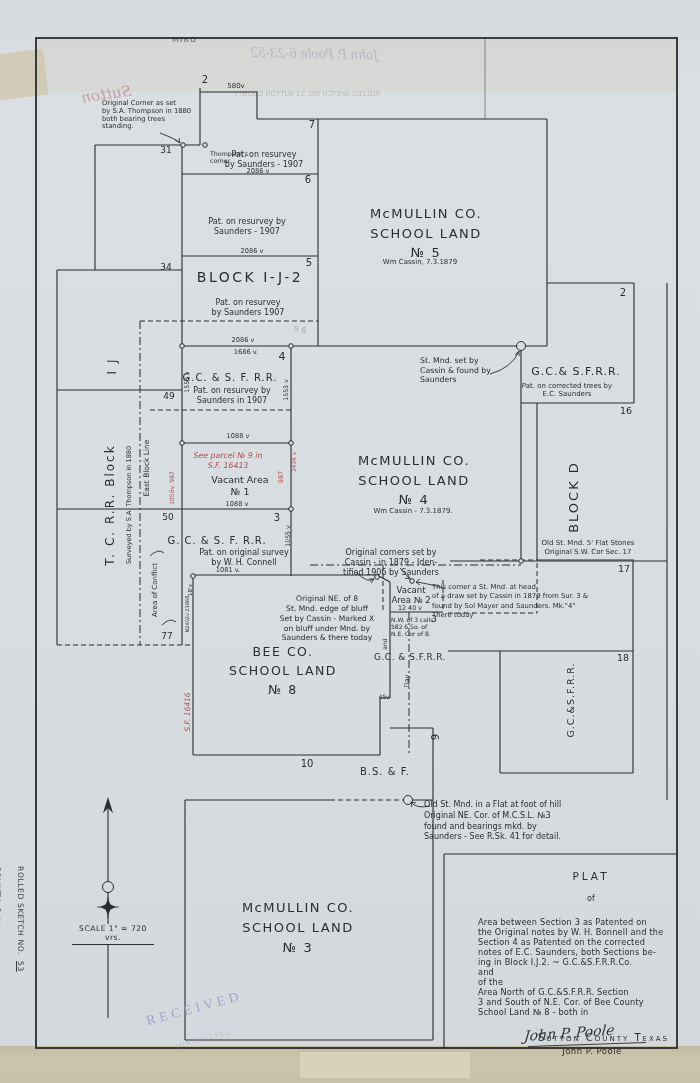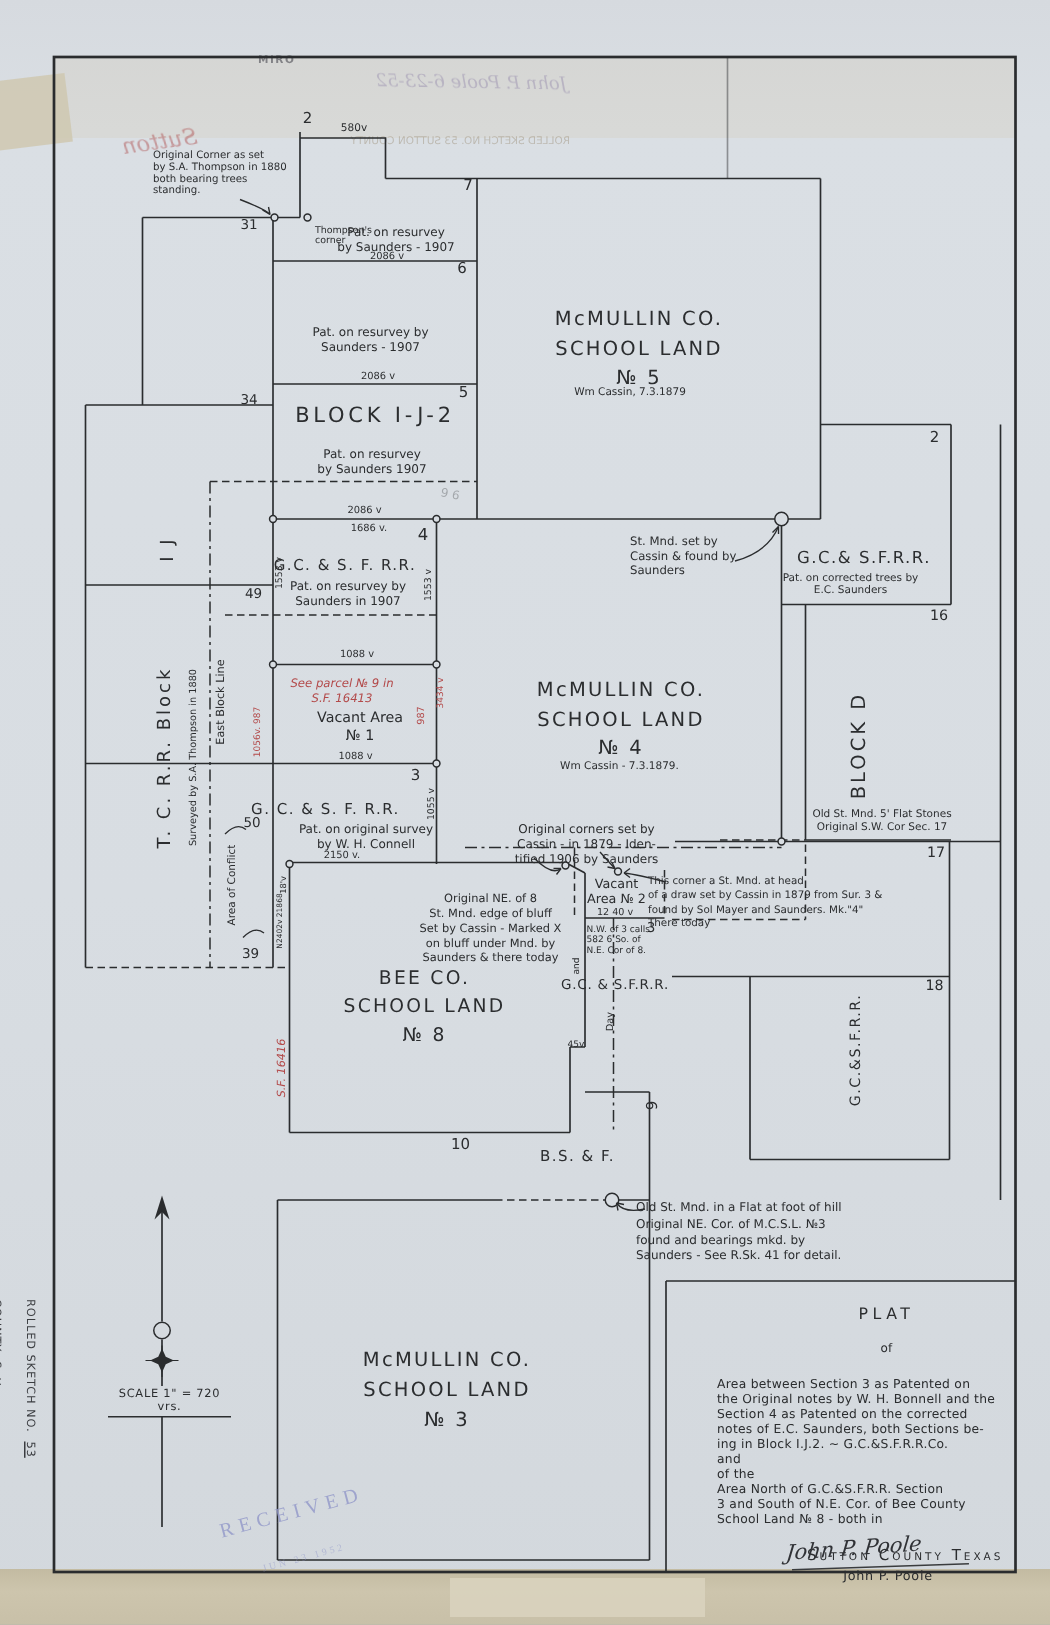--- a/index.html
+++ b/index.html
@@ -190,28 +190,28 @@
       <div class="ann" style="left: 571px; top: 700px; font-size: 9.5px; letter-spacing: 1px; transform: translate(-50%, -50%) rotate(-90deg);">G.C.&amp;S.F.R.R.</div>
       <div class="ann red" style="left: 228px; top: 461px; font-size: 7.8px; line-height: 1.3; font-style: italic; transform: translate(-50%, -50%);">See parcel № 9 in
 S.F. 16413</div>
       <div class="ann" style="left: 240px; top: 486px; font-size: 9.5px; line-height: 1.3; transform: translate(-50%, -50%);">Vacant Area
 № 1</div>
       <div class="ann red" style="left: 172px; top: 488px; font-size: 6px; transform: translate(-50%, -50%) rotate(-90deg);">1056v. 987</div>
       <div class="ann red" style="left: 281px; top: 477px; font-size: 6.5px; transform: translate(-50%, -50%) rotate(-90deg);">987</div>
       <div class="ann red" style="left: 294px; top: 462px; font-size: 6px; transform: translate(-50%, -50%) rotate(-90deg);">3434 v</div>
       <div class="ann" style="left: 238px; top: 436px; font-size: 6.6px; transform: translate(-50%, -50%);">1088 v</div>
       <div class="ann" style="left: 237px; top: 504px; font-size: 6.6px; transform: translate(-50%, -50%);">1088 v</div>
-      <div class="ann" style="left: 168px; top: 518px; font-size: 9px; transform: translate(-50%, -50%); margin-top: 32px;">50</div>
+      <div class="ann" style="left: 168px; top: 518px; font-size: 9px; transform: translate(-50%, -50%);">50</div>
       <div class="ann" style="left: 277px; top: 518px; font-size: 10px; transform: translate(-50%, -50%);">3</div>
       <div class="ann" style="left: 288px; top: 536px; font-size: 6.2px; transform: translate(-50%, -50%) rotate(-90deg);">1055 v</div>
       <div class="ann" style="left: 217px; top: 541px; font-size: 10px; letter-spacing: 1px; transform: translate(-50%, -50%);">G.  C.  &amp;  S.  F.  R.R.</div>
       <div class="ann" style="left: 224px; top: 558px; font-size: 8px; transform: translate(-50%, -50%); margin-left: 20px;">Pat. on original survey
 by W. H. Connell</div>
-      <div class="ann" style="left: 228px; top: 570px; font-size: 6.6px; transform: translate(-50%, -50%);">2150 v.</div>
-      <div class="ann" style="left: 167px; top: 637px; font-size: 9px; transform: translate(-50%, -50%);">39</div>
+      <div class="ann" style="left: 228px; top: 570px; font-size: 6.6px; transform: translate(-50%, -50%);">1081 v.</div>
+      <div class="ann" style="left: 167px; top: 637px; font-size: 9px; transform: translate(-50%, -50%);">77</div>
       <div class="ann" style="left: 190px; top: 590px; font-size: 5.5px; transform: translate(-50%, -50%) rotate(-90deg);">18'v</div>
       <div class="ann" style="left: 187px; top: 614px; font-size: 5px; transform: translate(-50%, -50%) rotate(-90deg);">N2402v 21868</div>
       <div class="ann red" style="left: 188px; top: 712px; font-size: 7.5px; font-style: italic; transform: translate(-50%, -50%) rotate(-90deg);">S.F. 16416</div>
       <div class="ann" style="left: 110px; top: 505px; font-size: 12px; letter-spacing: 2px; transform: translate(-50%, -50%) rotate(-90deg);">T.    C.    R.R.     Block</div>
       <div class="ann" style="left: 112px; top: 366px; font-size: 12px; letter-spacing: 2px; transform: translate(-50%, -50%) rotate(-90deg);">I     J</div>
       <div class="ann" style="left: 129px; top: 505px; font-size: 6.5px; transform: translate(-50%, -50%) rotate(-90deg);">Surveyed by S.A. Thompson in 1880</div>
       <div class="ann" style="left: 147px; top: 468px; font-size: 7.5px; transform: translate(-50%, -50%) rotate(-90deg);">East Block Line</div>
       <div class="ann" style="left: 155px; top: 590px; font-size: 7px; transform: translate(-50%, -50%) rotate(-90deg);">Area of Conflict</div>
       <div class="ann" style="left: 414px; top: 480px; font-size: 13px; line-height: 1.5; letter-spacing: 1.5px; transform: translate(-50%, -50%);">McMULLIN  CO.
 SCHOOL  LAND

